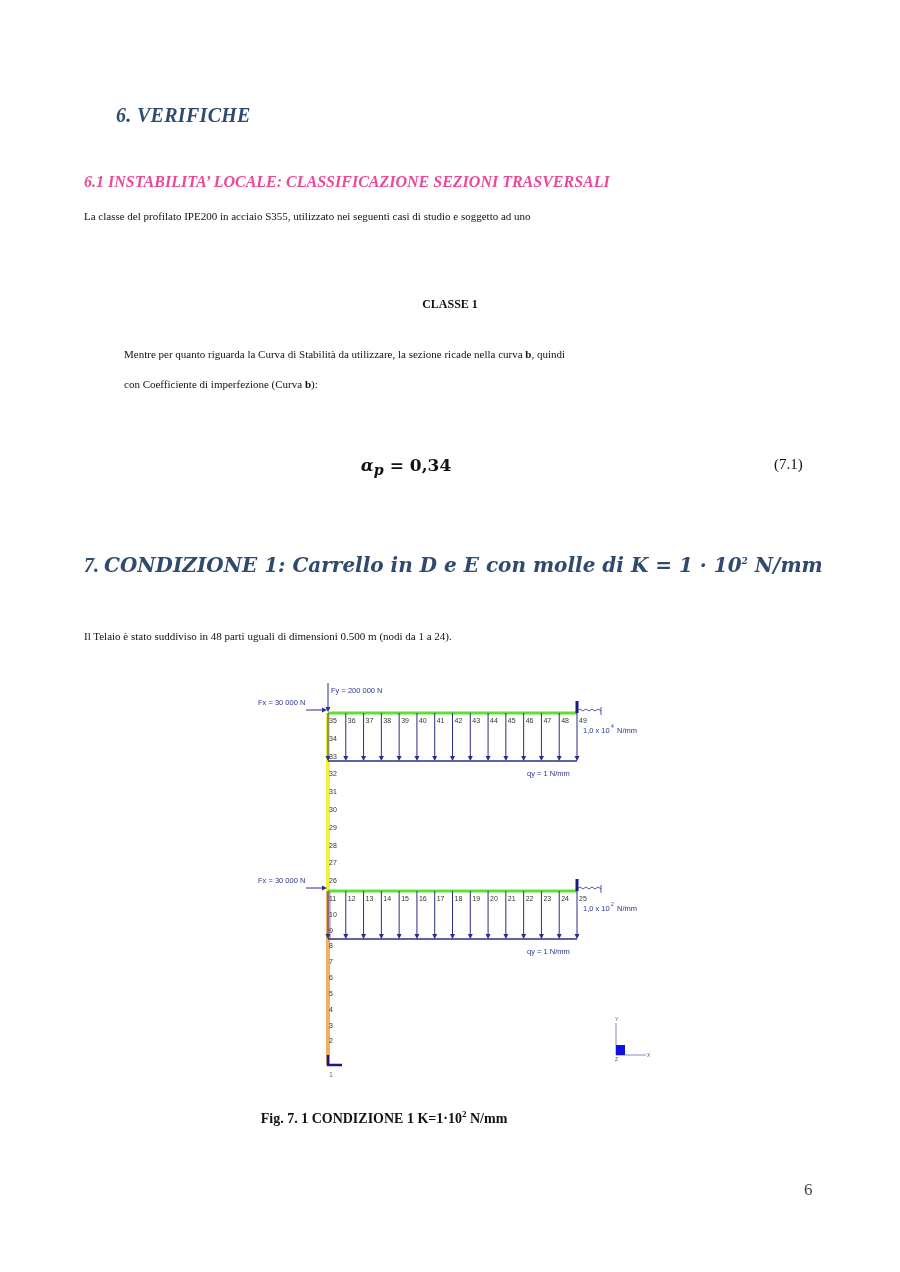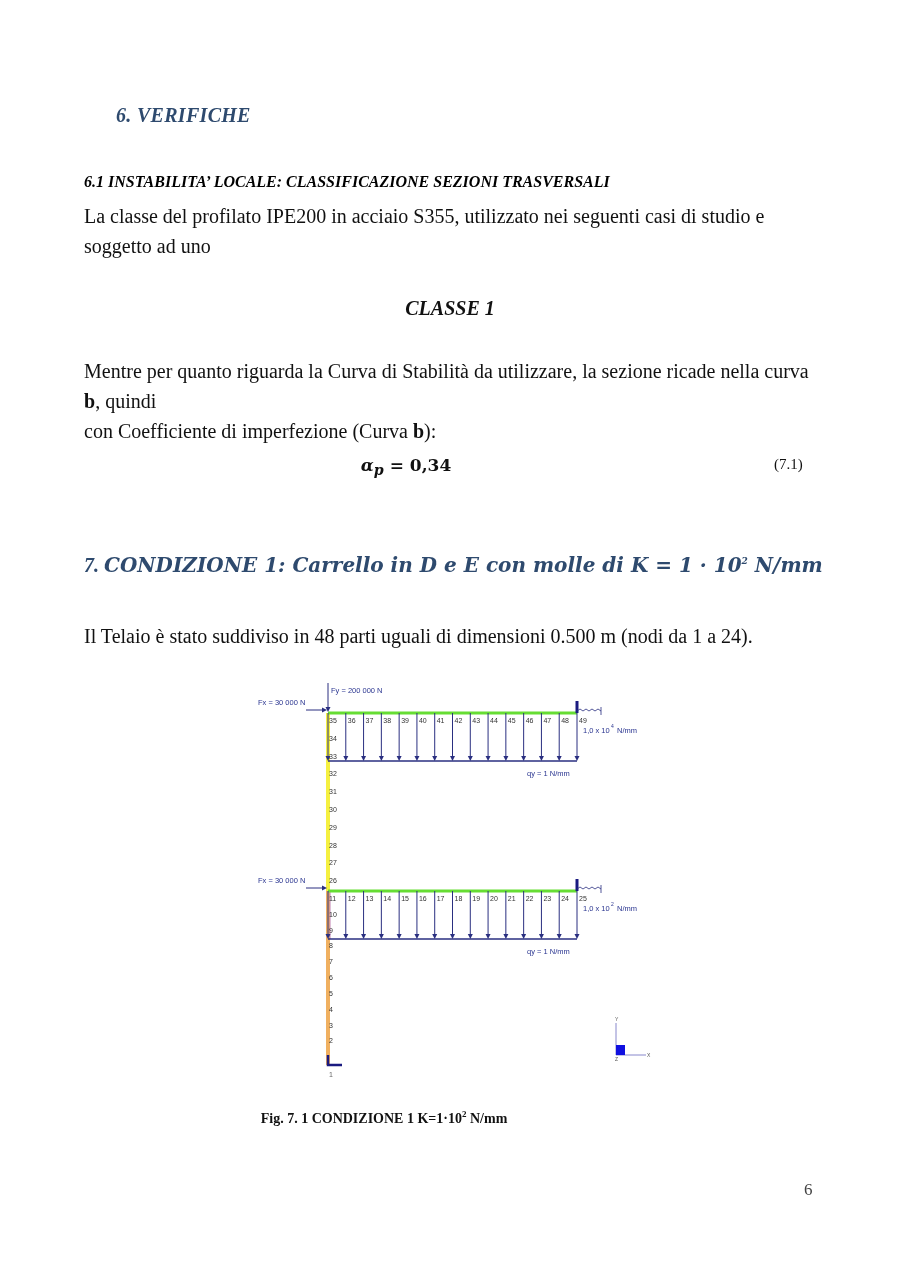--- a/index.html
+++ b/index.html
@@ -1,23 +1,23 @@
 <!DOCTYPE html>
 <html><head>
 <meta charset="utf-8">
 <style>
   html, body { margin: 0; padding: 0; background: #ffffff; }
   body { width: 900px; height: 1272px; position: relative; overflow: hidden; font-family: "Liberation Serif", serif; color: #111; }
   .abs { position: absolute; }
   .h1 { left: 84px; top: 104px; font-size: 20px; font-style: italic; font-weight: bold; color: #2e4a6e; letter-spacing: 0.3px; margin-left: 32px; }
-  .h2 { left: 84px; top: 173px; font-size: 16px; font-style: italic; font-weight: bold; color: #000000; }
-  .p { left: 84px; font-size: 20px; line-height: 30px; width: 740px; }
+  .h2 { left: 84px; top: 173px; font-size: 16px; font-style: italic; font-weight: bold; color: #ec4899; }
+  .p { left: 84px; font-size: 11px; line-height: 30px; width: 740px; }
   .p1 { top: 201px; }
-  .classe { left: 0; width: 900px; top: 297px; text-align: center; font-size: 20px; font-style: italic; font-weight: bold; }
-  .p2 { top: 356px; }
+  .classe { left: 0; width: 900px; top: 297px; text-align: center; font-size: 12px; font-weight: bold; }
+  .p2 { top: 339px; margin-left: 40px; }
   .eq { left: 0; width: 812px; top: 455px; text-align: center; font-size: 17px; font-weight: bold; font-family: "DejaVu Serif", serif; }
   .eq i { font-style: italic; }
   .eqnum { left: 774px; top: 456px; font-size: 15px; }
   .h7 { left: 84px; top: 553px; font-size: 20px; font-style: italic; font-weight: bold; color: #2e4a6e; font-family: "DejaVu Serif", serif; }
   .h7 .num { font-family: "Liberation Serif", serif; }
   .p3 { top: 621px; }
   .caption { left: 0; width: 768px; top: 1111px; text-align: center; font-size: 14px; font-weight: bold; }
   sup { font-size: 9px; vertical-align: super; line-height: 0; }
   .pagenum { left: 804px; top: 1180px; font-size: 17px; color: #444; }
   svg text { font-family: "Liberation Sans", sans-serif; }

